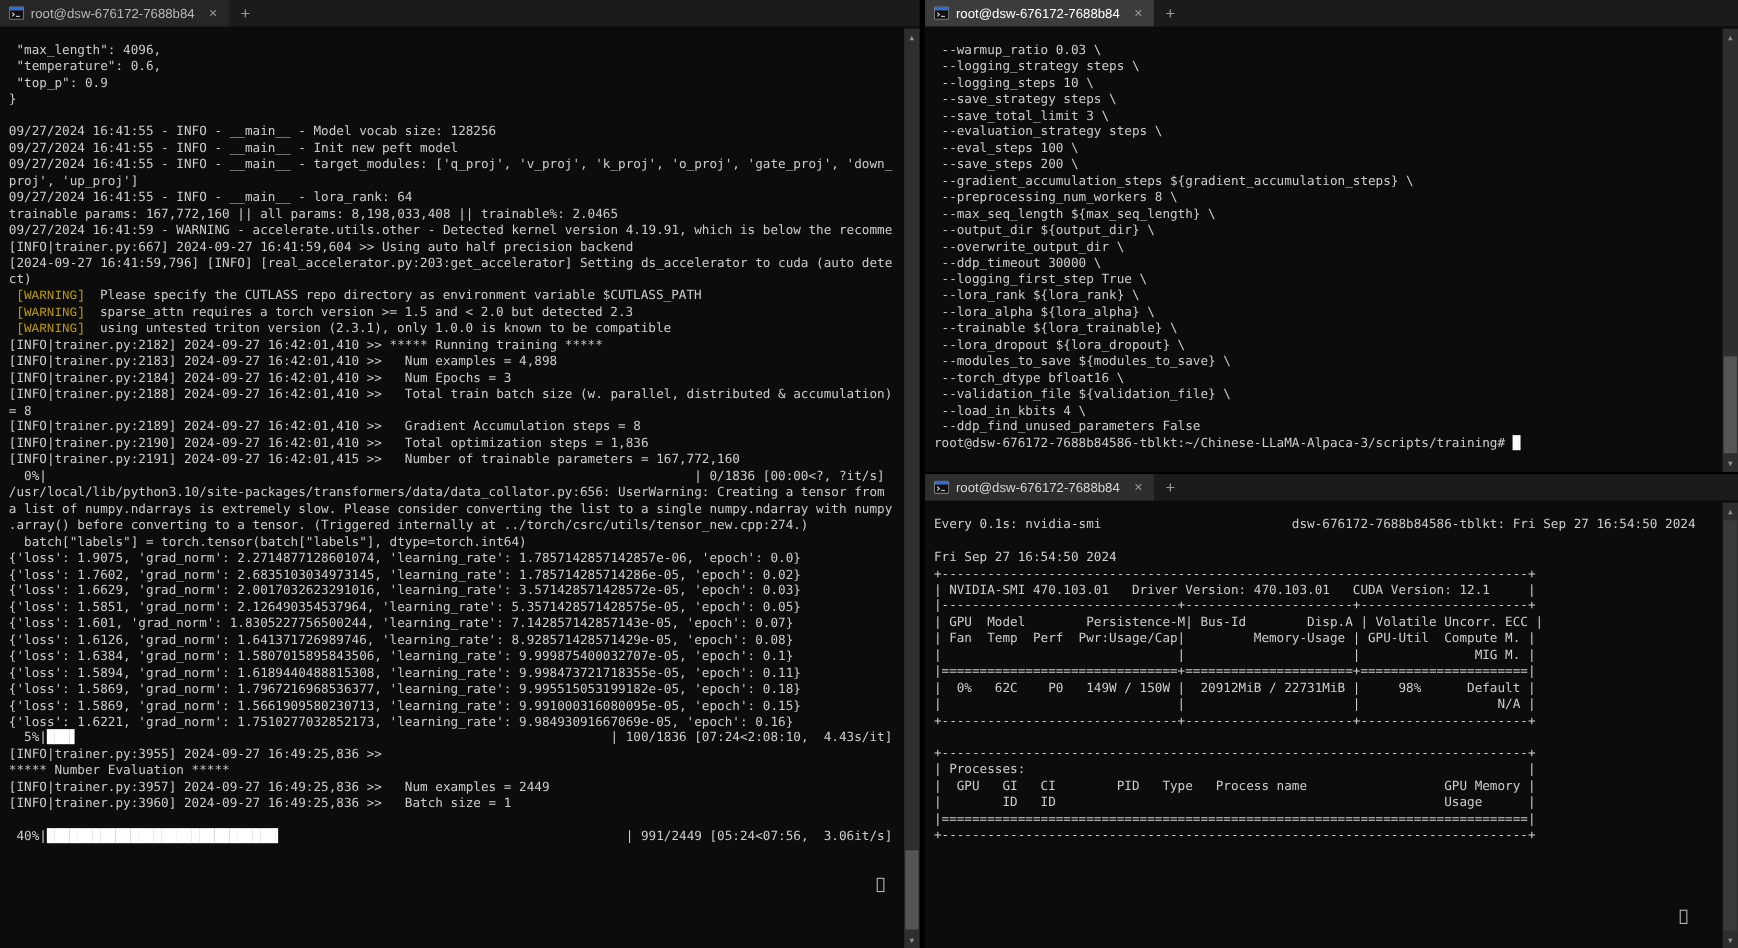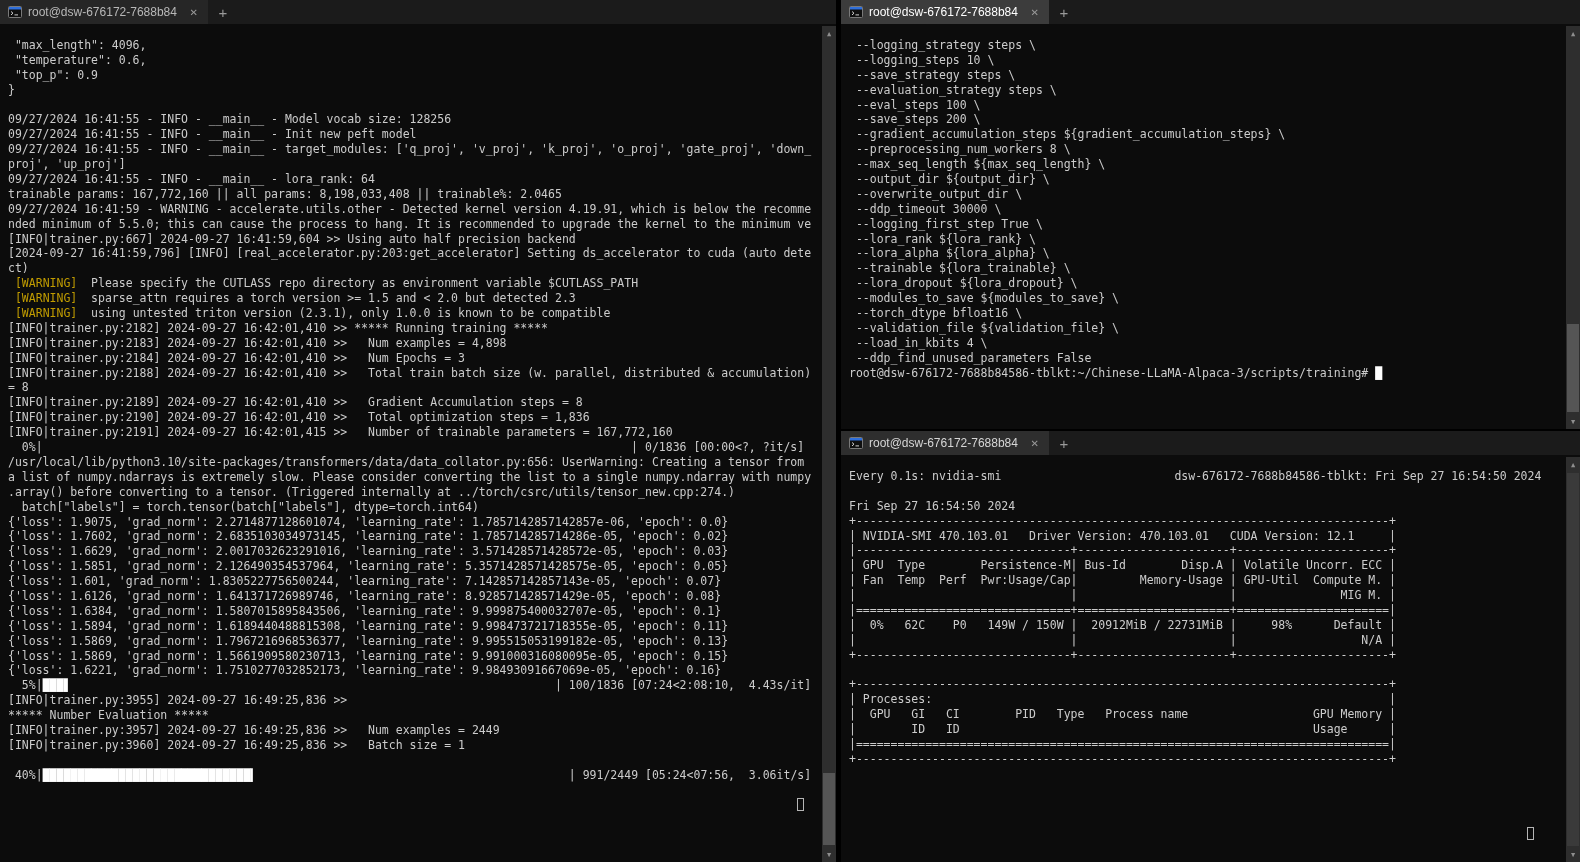--- a/index.html
+++ b/index.html
@@ -18,21 +18,21 @@
   .win-tr .tab { background:#3c3c3c; color:#ffffff; }
   .win-br .tab { background:#2e2e2e; color:#d6d6d6; }
   .tabtitle { flex:1; white-space:nowrap; overflow:hidden; text-overflow:clip; }
   .tabclose { color:#9a9a9a; font-size:10px; padding:1px 4px; }
   .newtab { width:30px; display:flex; align-items:center; justify-content:center;
             color:#9a9a9a; font-size:15px; }
 
   .content { position:absolute; top:26px; left:0; right:14px; bottom:0; background:#0c0c0c;
              overflow:hidden; padding:12px 0 0 8px; }
   .tline { white-space:pre; font-size:11.5px; line-height:14.9px; height:14.9px; color:#cccccc; }
-  .c-warn  { color:#c19c00; }
+  .c-warn  { color:#c19c00;font-family:Liberation Mono, monospace; }
   .c-white { color:#ffffff; }
 
   .scrollbar { position:absolute; top:26px; right:0; bottom:0; width:14px; background:#2e2e2e; }
   .sb-btn { position:absolute; left:0; width:14px; height:15px; color:#8f8f8f; font-size:7px;
             display:flex; align-items:center; justify-content:center; }
   .sb-up { top:0; } .sb-down { bottom:0; }
   .sb-thumb { position:absolute; left:1px; width:12px; background:#555555; }
   .sb-thumb.full { background:#3a3a3a; }
 
   .hollow-cursor { position:absolute; width:7px; height:13px; border:1px solid #b5b5b5; }
@@ -63,21 +63,20 @@
         <div class="tline"> "top_p": 0.9</div>
         <div class="tline">}</div>
         <div class="tline"> </div>
         <div class="tline">09/27/2024 16:41:55 - INFO - __main__ - Model vocab size: 128256</div>
         <div class="tline">09/27/2024 16:41:55 - INFO - __main__ - Init new peft model</div>
         <div class="tline">09/27/2024 16:41:55 - INFO - __main__ - target_modules: ['q_proj', 'v_proj', 'k_proj', 'o_proj', 'gate_proj', 'down_</div>
         <div class="tline">proj', 'up_proj']</div>
         <div class="tline">09/27/2024 16:41:55 - INFO - __main__ - lora_rank: 64</div>
         <div class="tline">trainable params: 167,772,160 || all params: 8,198,033,408 || trainable%: 2.0465</div>
         <div class="tline">09/27/2024 16:41:59 - WARNING - accelerate.utils.other - Detected kernel version 4.19.91, which is below the recomme</div>
-        <div class="tline">nded minimum of 5.5.0; this can cause the process to hang. It is recommended to upgrade the kernel to the minimum ve</div>
         <div class="tline">[INFO|trainer.py:667] 2024-09-27 16:41:59,604 &gt;&gt; Using auto half precision backend</div>
         <div class="tline">[2024-09-27 16:41:59,796] [INFO] [real_accelerator.py:203:get_accelerator] Setting ds_accelerator to cuda (auto dete</div>
         <div class="tline">ct)</div>
         <div class="tline"><span> </span><span class="c-warn">[WARNING]</span><span>  Please specify the CUTLASS repo directory as environment variable $CUTLASS_PATH</span></div>
         <div class="tline"><span> </span><span class="c-warn">[WARNING]</span><span>  sparse_attn requires a torch version &gt;= 1.5 and &lt; 2.0 but detected 2.3</span></div>
         <div class="tline"><span> </span><span class="c-warn">[WARNING]</span><span>  using untested triton version (2.3.1), only 1.0.0 is known to be compatible</span></div>
         <div class="tline">[INFO|trainer.py:2182] 2024-09-27 16:42:01,410 &gt;&gt; ***** Running training *****</div>
         <div class="tline">[INFO|trainer.py:2183] 2024-09-27 16:42:01,410 &gt;&gt;   Num examples = 4,898</div>
         <div class="tline">[INFO|trainer.py:2184] 2024-09-27 16:42:01,410 &gt;&gt;   Num Epochs = 3</div>
         <div class="tline">[INFO|trainer.py:2188] 2024-09-27 16:42:01,410 &gt;&gt;   Total train batch size (w. parallel, distributed &amp; accumulation)</div>
@@ -91,21 +90,21 @@
         <div class="tline">.array() before converting to a tensor. (Triggered internally at ../torch/csrc/utils/tensor_new.cpp:274.)</div>
         <div class="tline">  batch["labels"] = torch.tensor(batch["labels"], dtype=torch.int64)</div>
         <div class="tline">{'loss': 1.9075, 'grad_norm': 2.2714877128601074, 'learning_rate': 1.7857142857142857e-06, 'epoch': 0.0}</div>
         <div class="tline">{'loss': 1.7602, 'grad_norm': 2.6835103034973145, 'learning_rate': 1.785714285714286e-05, 'epoch': 0.02}</div>
         <div class="tline">{'loss': 1.6629, 'grad_norm': 2.0017032623291016, 'learning_rate': 3.571428571428572e-05, 'epoch': 0.03}</div>
         <div class="tline">{'loss': 1.5851, 'grad_norm': 2.126490354537964, 'learning_rate': 5.3571428571428575e-05, 'epoch': 0.05}</div>
         <div class="tline">{'loss': 1.601, 'grad_norm': 1.8305227756500244, 'learning_rate': 7.142857142857143e-05, 'epoch': 0.07}</div>
         <div class="tline">{'loss': 1.6126, 'grad_norm': 1.641371726989746, 'learning_rate': 8.928571428571429e-05, 'epoch': 0.08}</div>
         <div class="tline">{'loss': 1.6384, 'grad_norm': 1.5807015895843506, 'learning_rate': 9.999875400032707e-05, 'epoch': 0.1}</div>
         <div class="tline">{'loss': 1.5894, 'grad_norm': 1.6189440488815308, 'learning_rate': 9.998473721718355e-05, 'epoch': 0.11}</div>
-        <div class="tline">{'loss': 1.5869, 'grad_norm': 1.7967216968536377, 'learning_rate': 9.995515053199182e-05, 'epoch': 0.13}</div>
+        <div class="tline">{'loss': 1.5869, 'grad_norm': 1.7967216968536377, 'learning_rate': 9.995515053199182e-05, 'epoch': 0.18}</div>
         <div class="tline">{'loss': 1.5869, 'grad_norm': 1.5661909580230713, 'learning_rate': 9.991000316080095e-05, 'epoch': 0.15}</div>
         <div class="tline">{'loss': 1.6221, 'grad_norm': 1.7510277032852173, 'learning_rate': 9.98493091667069e-05, 'epoch': 0.16}</div>
         <div class="tline"><span>  5%|</span><span class="c-white">███▋</span><span>                                                                      </span><span>| 100/1836 [07:24&lt;2:08:10,  4.43s/it]</span></div>
         <div class="tline">[INFO|trainer.py:3955] 2024-09-27 16:49:25,836 &gt;&gt;</div>
         <div class="tline">***** Number Evaluation *****</div>
         <div class="tline">[INFO|trainer.py:3957] 2024-09-27 16:49:25,836 &gt;&gt;   Num examples = 2449</div>
         <div class="tline">[INFO|trainer.py:3960] 2024-09-27 16:49:25,836 &gt;&gt;   Batch size = 1</div>
         <div class="tline"> </div>
         <div class="tline"><span> 40%|</span><span class="c-white">██████████████████████████████▍</span><span>                                             </span><span>| 991/2449 [05:24&lt;07:56,  3.06it/s]</span></div>
       </div>
@@ -127,23 +126,25 @@
         <path d="M3 6.5l2 1.7L3 9.9" stroke="#cfcfcf" stroke-width="1" fill="none"></path>
         <rect x="6.5" y="9.4" width="3.5" height="1" fill="#cfcfcf"></rect>
       </svg>
       <span class="tabtitle">root@dsw-676172-7688b84</span>
       <span class="tabclose">✕</span>
     </div>
     <div class="newtab">+</div>
   </div>
   <div class="content">
     <div>
+        <div class="tline"> --warmup_ratio 0.03 \</div>
         <div class="tline"> --logging_strategy steps \</div>
         <div class="tline"> --logging_steps 10 \</div>
         <div class="tline"> --save_strategy steps \</div>
+        <div class="tline"> --save_total_limit 3 \</div>
         <div class="tline"> --evaluation_strategy steps \</div>
         <div class="tline"> --eval_steps 100 \</div>
         <div class="tline"> --save_steps 200 \</div>
         <div class="tline"> --gradient_accumulation_steps ${gradient_accumulation_steps} \</div>
         <div class="tline"> --preprocessing_num_workers 8 \</div>
         <div class="tline"> --max_seq_length ${max_seq_length} \</div>
         <div class="tline"> --output_dir ${output_dir} \</div>
         <div class="tline"> --overwrite_output_dir \</div>
         <div class="tline"> --ddp_timeout 30000 \</div>
         <div class="tline"> --logging_first_step True \</div>
@@ -181,21 +182,21 @@
     <div class="newtab">+</div>
   </div>
   <div class="content">
     <div>
         <div class="tline">Every 0.1s: nvidia-smi                         dsw-676172-7688b84586-tblkt: Fri Sep 27 16:54:50 2024</div>
         <div class="tline"> </div>
         <div class="tline">Fri Sep 27 16:54:50 2024</div>
         <div class="tline">+-----------------------------------------------------------------------------+</div>
         <div class="tline">| NVIDIA-SMI 470.103.01   Driver Version: 470.103.01   CUDA Version: 12.1     |</div>
         <div class="tline">|-------------------------------+----------------------+----------------------+</div>
-        <div class="tline">| GPU  Type        Persistence-M| Bus-Id        Disp.A | Volatile Uncorr. ECC |</div>
+        <div class="tline">| GPU  Model        Persistence-M| Bus-Id        Disp.A | Volatile Uncorr. ECC |</div>
         <div class="tline">| Fan  Temp  Perf  Pwr:Usage/Cap|         Memory-Usage | GPU-Util  Compute M. |</div>
         <div class="tline">|                               |                      |               MIG M. |</div>
         <div class="tline">|===============================+======================+======================|</div>
         <div class="tline">|  0%   62C    P0   149W / 150W |  20912MiB / 22731MiB |     98%      Default |</div>
         <div class="tline">|                               |                      |                  N/A |</div>
         <div class="tline">+-------------------------------+----------------------+----------------------+</div>
         <div class="tline"> </div>
         <div class="tline">+-----------------------------------------------------------------------------+</div>
         <div class="tline">| Processes:                                                                  |</div>
         <div class="tline">|  GPU   GI   CI        PID   Type   Process name                  GPU Memory |</div>

